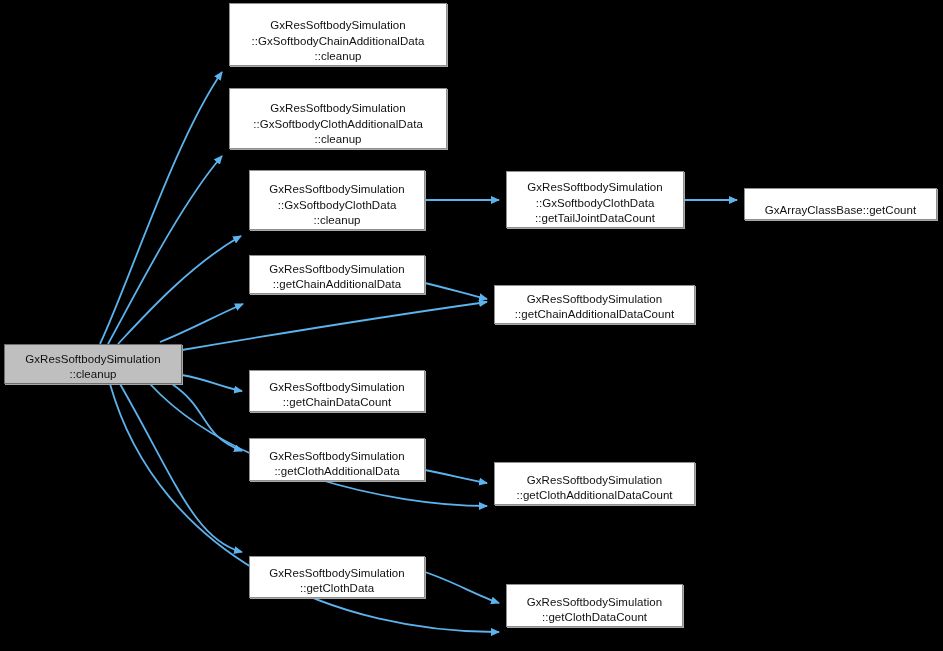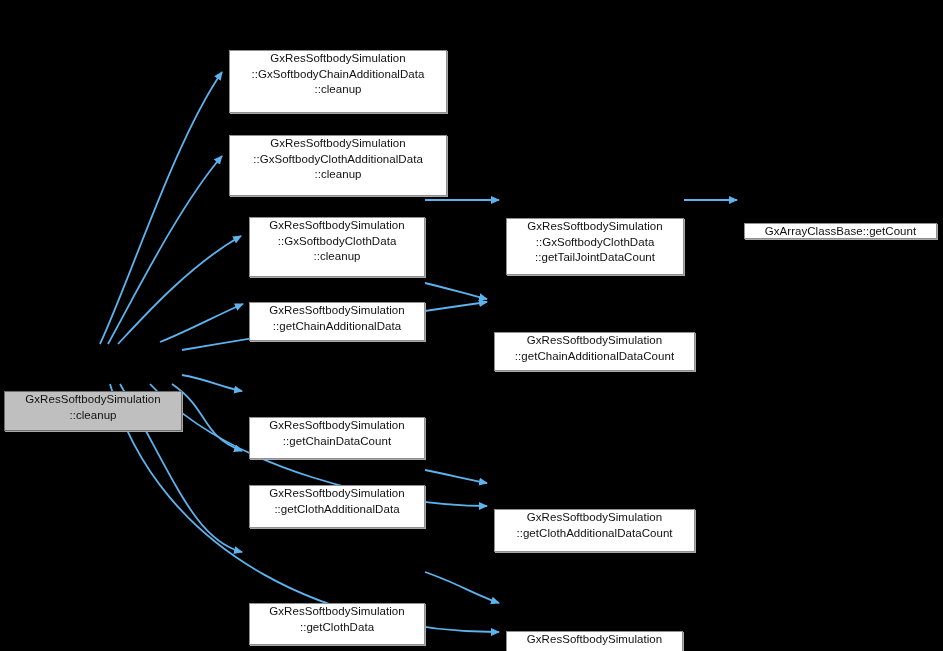--- a/index.html
+++ b/index.html
@@ -32,24 +32,23 @@
     background: #ffffff;
     border: 1px solid #8f8f8f;
     box-shadow: 1px 1px 0 0 #a8a8a8;
     color: #101010;
     font-size: 11.5px;
     line-height: 15.6px;
     text-align: center;
     display: flex;
     flex-direction: column;
     align-items: center;
-    justify-content: flex-start;
+    justify-content: flex-end;
     white-space: pre-line;
     letter-spacing: 0.05px;
-    margin-top: 47px;
   }
   .node.root {
     background: #bfbfbf;
     border: 1px solid #6d6d6d;
   }
   .node-label {
     display: block;
     width: 100%;
     padding: 0 3px;
     box-sizing: border-box;
@@ -105,15 +104,15 @@
 ::getClothData</span></div>
       <div class="node" style="left: 506px; top: 171px; width: 178px; height: 57px;"><span class="node-label">GxResSoftbodySimulation
 ::GxSoftbodyClothData
 ::getTailJointDataCount</span></div>
       <div class="node" style="left: 494px; top: 285px; width: 201px; height: 39px;"><span class="node-label">GxResSoftbodySimulation
 ::getChainAdditionalDataCount</span></div>
       <div class="node" style="left: 494px; top: 462px; width: 201px; height: 43px;"><span class="node-label">GxResSoftbodySimulation
 ::getClothAdditionalDataCount</span></div>
       <div class="node" style="left: 506px; top: 584px; width: 177px; height: 43px;"><span class="node-label">GxResSoftbodySimulation
 ::getClothDataCount</span></div>
-      <div class="node" style="left: 744px; top: 176px; width: 193px; height: 16px;"><span class="node-label">GxArrayClassBase::getCount</span></div>
+      <div class="node" style="left: 744px; top: 188px; width: 193px; height: 32px;"><span class="node-label">GxArrayClassBase::getCount</span></div>
     </div>
 </div>
 
 </body></html>

